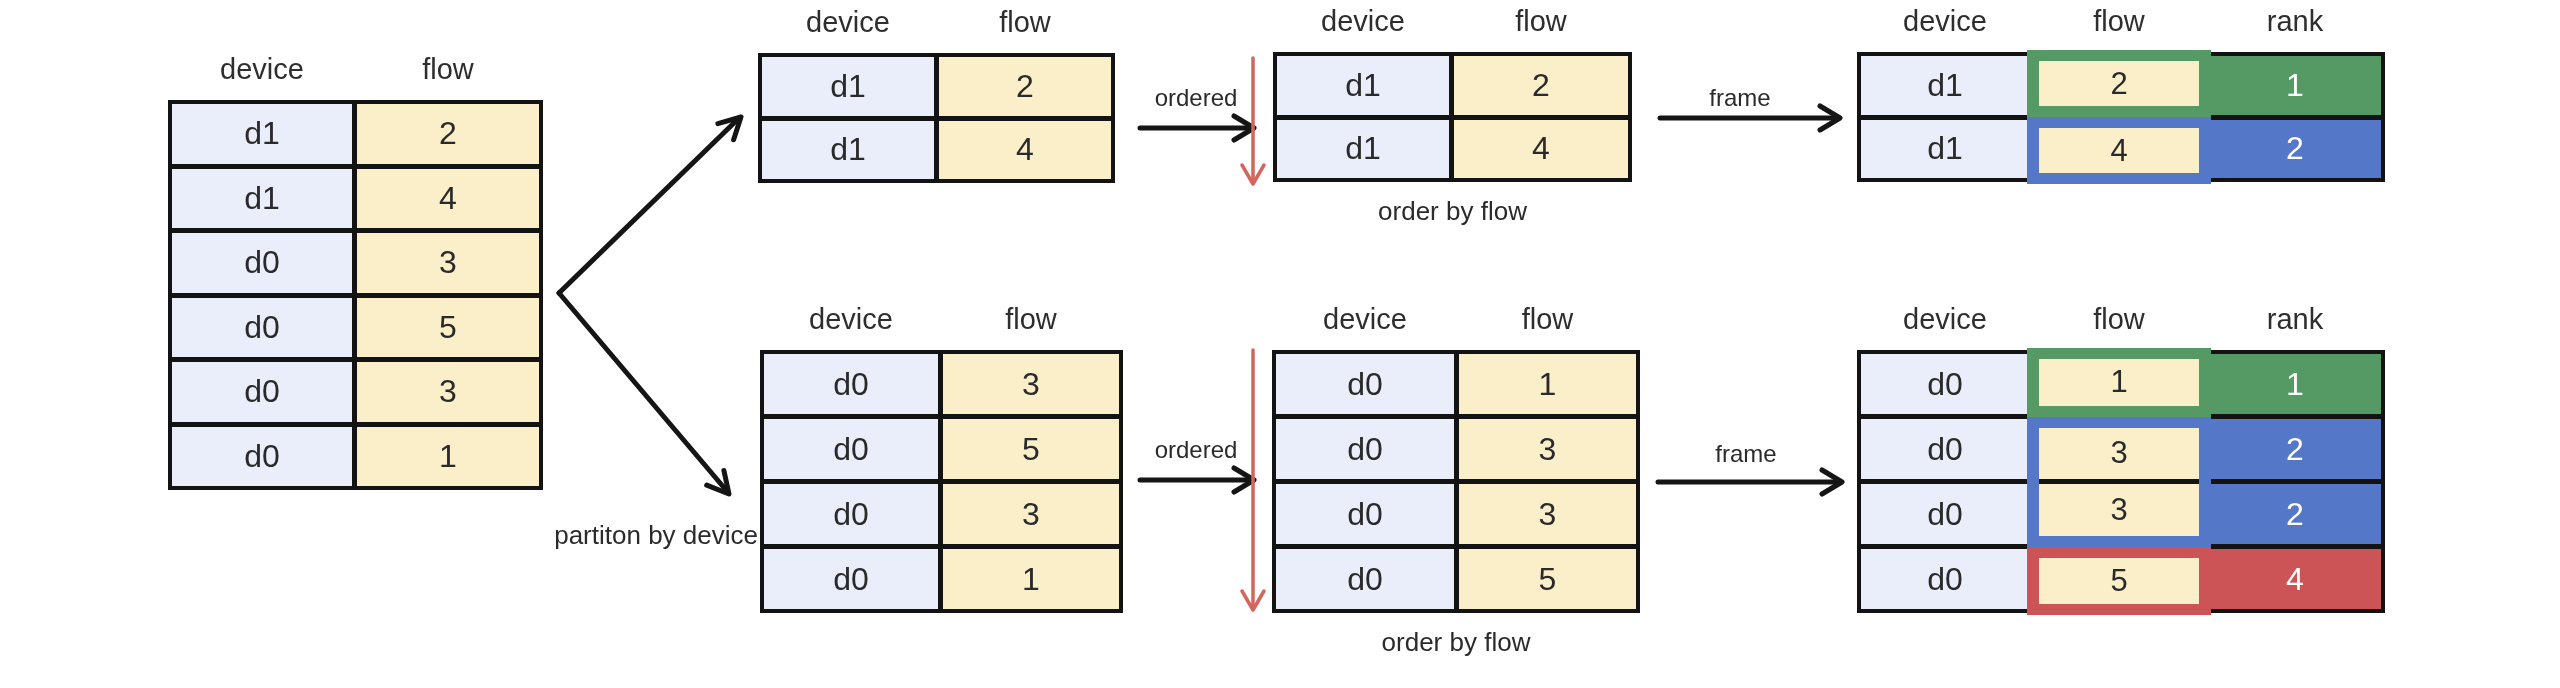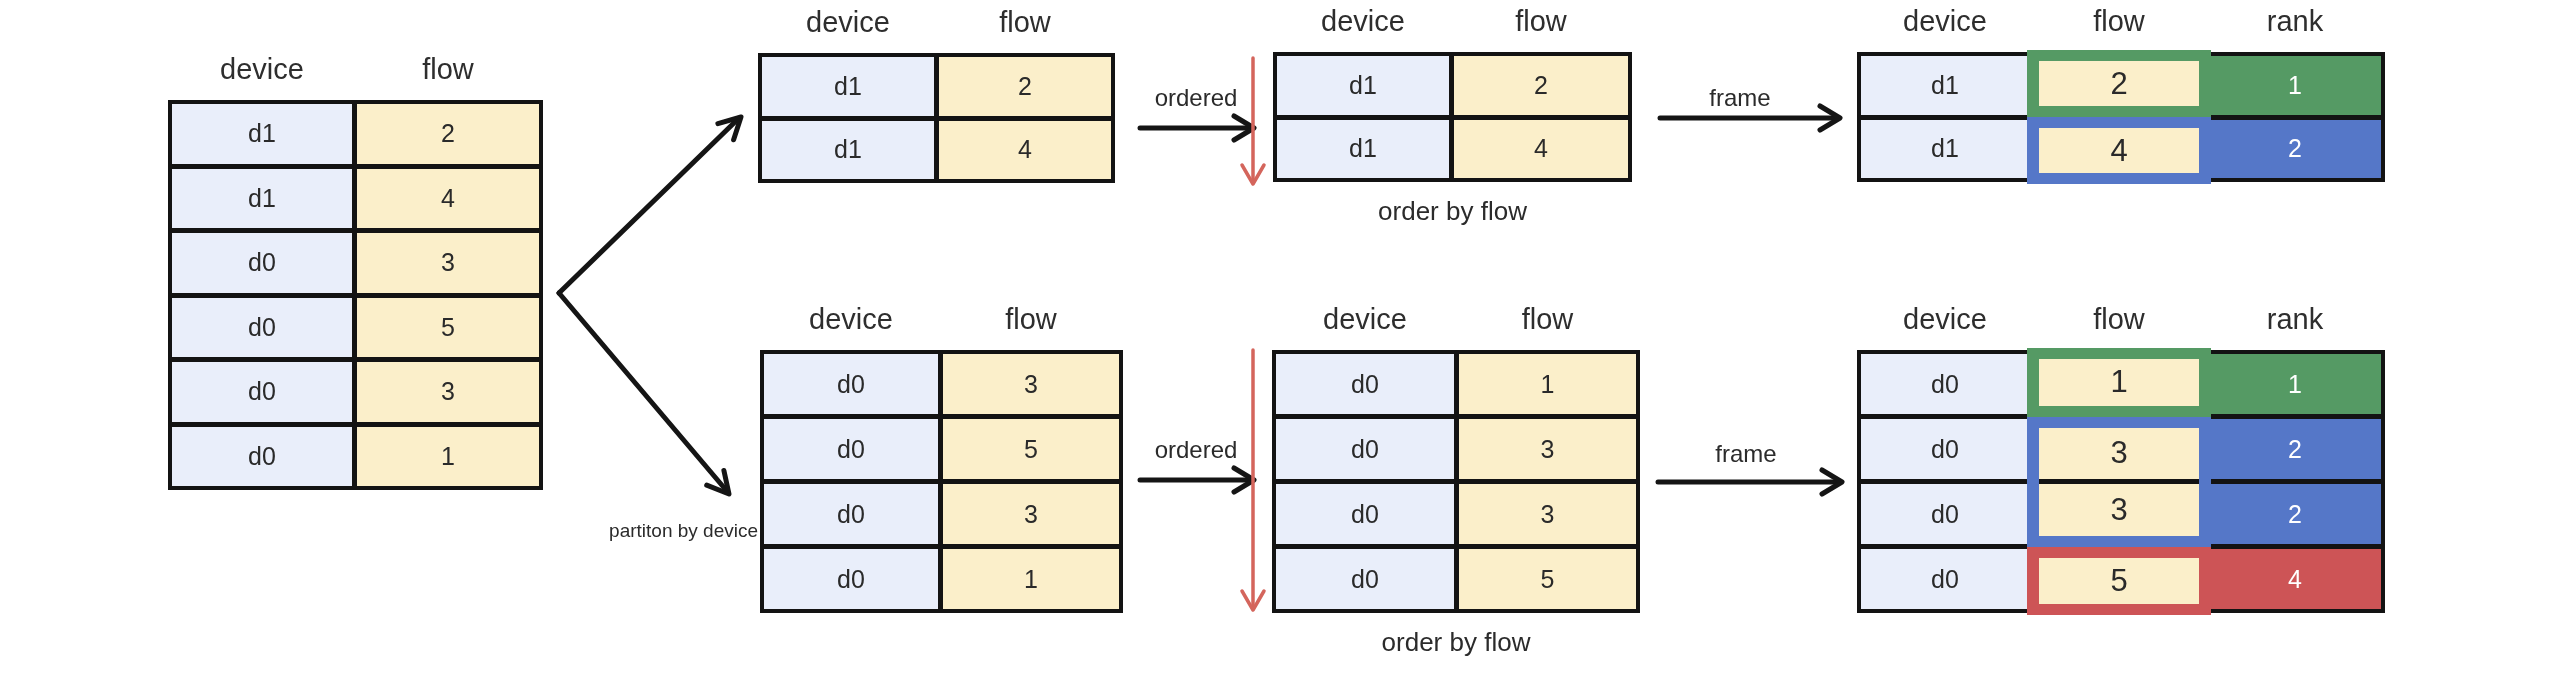--- a/index.html
+++ b/index.html
@@ -8,21 +8,21 @@
     font-family:"Liberation Sans", sans-serif;overflow:hidden;
   }
   .stage svg.arrows{position:absolute;left:0;top:0;}
   .tbl{position:absolute;}
   .tbl .grid{
     position:absolute;left:0;top:0;display:grid;background:#131313;
     border:4px solid #131313;box-sizing:border-box;
   }
   .cell{
     display:flex;align-items:center;justify-content:center;
-    font-size:25px;color:#2a2a2a;
+    font-size:32px;color:#2a2a2a;
   }
   .hdr{
     position:absolute;top:-52px;height:36px;display:flex;
     align-items:flex-end;justify-content:center;
     font-size:29px;color:#2e2e2e;line-height:1;
   }
   .caption{
     position:absolute;left:0;right:0;text-align:center;
     font-size:26px;color:#2b2b2b;
   }
@@ -33,21 +33,21 @@
   .frame .win{
     flex:1;display:flex;align-items:center;justify-content:center;
     font-size:31px;color:#2a2a2a;
   }
   .frame .sep{height:5px;background:#131313;flex:0 0 auto;}
   .lbl{position:absolute;font-size:24px;color:#2b2b2b;line-height:1.2;}
   #lbl-ordered-top{left:1140px;top:84px;width:112px;text-align:center;}
   #lbl-ordered-bottom{left:1140px;top:436px;width:112px;text-align:center;}
   #lbl-frame-top{left:1680px;top:84px;width:120px;text-align:center;}
   #lbl-frame-bottom{left:1686px;top:440px;width:120px;text-align:center;}
-  #lbl-partition{left:520px;top:520px;width:238px;text-align:right;font-size:19px;}
+  #lbl-partition{left:520px;top:520px;width:238px;text-align:right;font-size:26px;}
 </style>
 </head>
 <body>
 
 <div class="stage" id="stage">
 
   <svg class="arrows" width="2560" height="688" viewBox="0 0 2560 688">
 
     <g stroke="#151515" stroke-width="5" fill="none" stroke-linecap="round" stroke-linejoin="round">
       <path d="M559,293 L737,120"></path>

